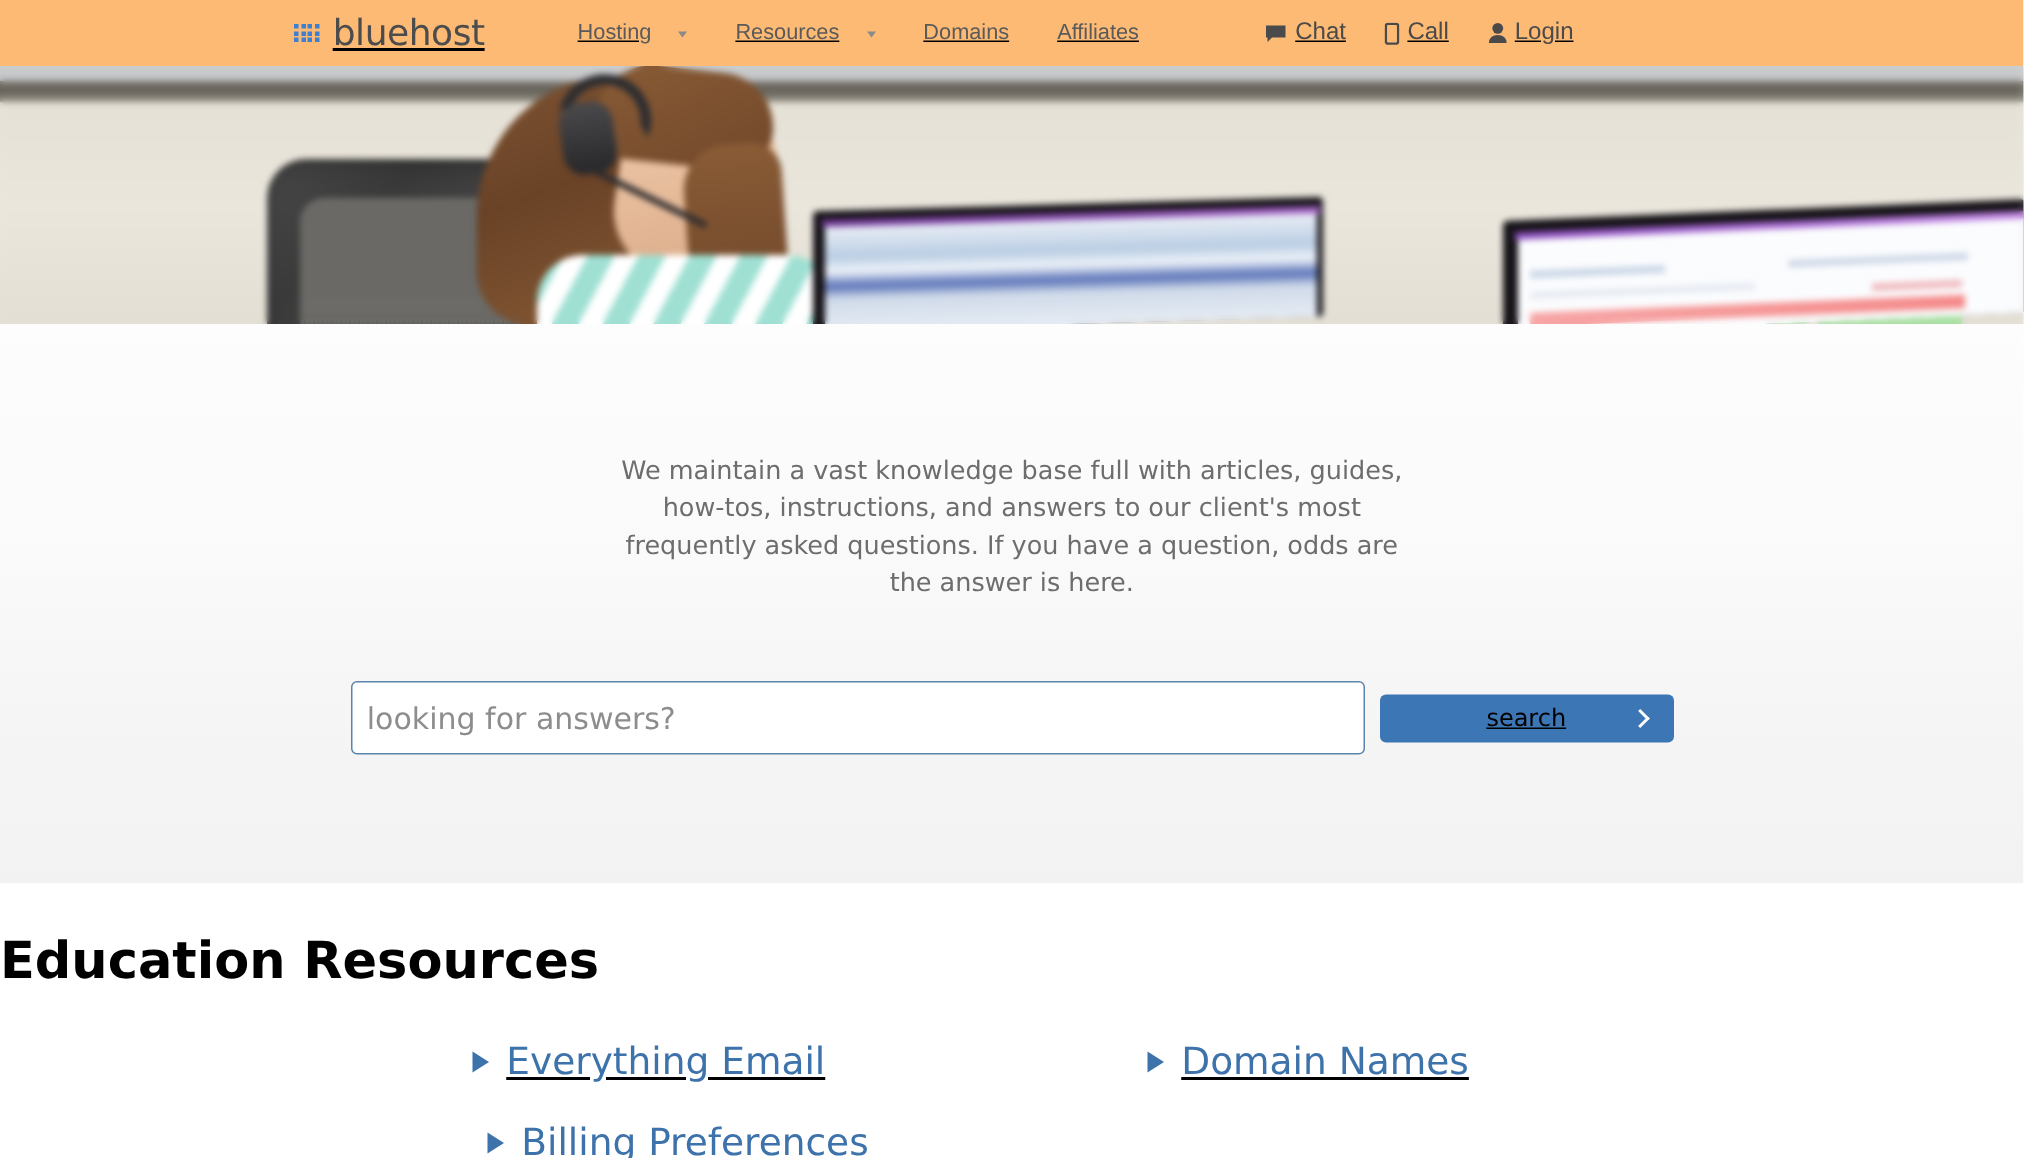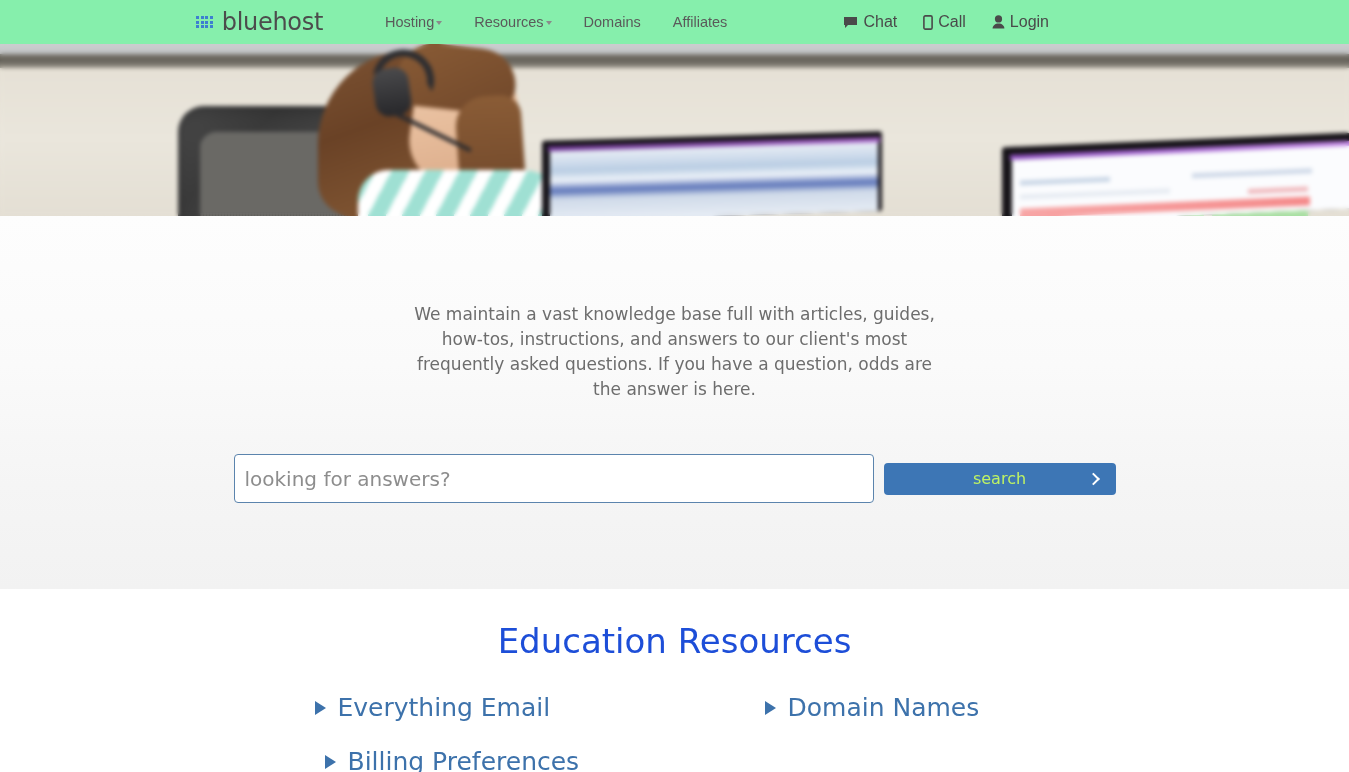--- a/index.html
+++ b/index.html
@@ -8,25 +8,26 @@
     width: 1349px; height: 772px;
     overflow: hidden;
     background: #ffffff;
     font-family: "Liberation Sans", sans-serif;
     -webkit-font-smoothing: antialiased;
   }
 
   
   .site-header {
     height: 44px;
-    background: #86efac;
+    background: #fdba74;
     display: flex;
     align-items: center;
     position: relative;
     z-index: 5;
+    text-decoration: underline;
   }
   .header-inner {
     width: 1349px;
     display: flex;
     align-items: center;
     padding: 0 34px 0 196px;
   }
   .brand { display: flex; align-items: center; gap: 9px; text-decoration: none; }
   .brand-grid {
     display: grid;
@@ -45,21 +46,21 @@
   }
 
   .main-nav { display: flex; align-items: center; margin-left: 46px; gap: 0; }
   .nav-link {
     font-size: 14.5px;
     color: #5a5a5a;
     text-decoration: none;
     padding: 0 16px;
     display: inline-flex;
     align-items: center;
-    gap: 2px;
+    gap: 18px;
     white-space: nowrap;
     cursor: pointer;
   }
   .caret {
     width: 0; height: 0;
     border-left: 3.5px solid transparent;
     border-right: 3.5px solid transparent;
     border-top: 4px solid #8a8a8a;
     display: inline-block;
     margin-top: 2px;
@@ -276,65 +277,65 @@
     border-radius: 4px;
     background: #ffffff;
     padding: 4px 10px;
     font-size: 20px;
     color: #555;
     font-family: "DejaVu Sans", sans-serif;
     outline: none;
   }
   .search-input::placeholder { color: #8d8d8d; opacity: 1; }
   .search-button {
-    width: 232px;
+    width: 196px;
     height: 32px;
     background: #3d76b5;
     border: none;
     border-radius: 4px;
-    color: #bef264;
+    color: #000000;
     font-size: 16px;
     cursor: pointer;
     position: relative;
     font-family: "DejaVu Sans", sans-serif;
     display: flex;
     align-items: center;
     justify-content: center;
+    text-decoration: underline;
   }
   .search-button .chev {
     position: absolute;
     right: 18px;
     top: 50%;
     width: 9px; height: 9px;
     border-top: 2px solid #ffffff;
     border-right: 2px solid #ffffff;
     transform: translateY(-50%) rotate(45deg);
   }
 
   
   .resources-section {
     background: #ffffff;
     padding-top: 32px;
   }
   .section-title {
     margin: 0;
-    text-align: center;
     font-size: 34px;
-    font-weight: 400;
-    color: #1d4ed8;
+    font-weight: 700;
+    color: #000000;
     font-family: "DejaVu Sans", sans-serif;
   }
   .resource-grid {
     margin: 34px auto 0;
     width: 900px;
     display: grid;
     grid-template-columns: 1fr 1fr;
     row-gap: 29px;
   }
-  .resource-cell { display: flex; }
+  .resource-cell { display: flex; text-decoration: underline; }
   .resource-cell.left { justify-content: flex-start; padding-left: 90px; }
   .resource-cell.right { justify-content: flex-start; padding-left: 100px; }
   .resource-link {
     display: inline-flex;
     align-items: center;
     gap: 12px;
     color: #3d72ab;
     text-decoration: none;
     font-size: 25px;
     font-family: "DejaVu Sans", sans-serif;

